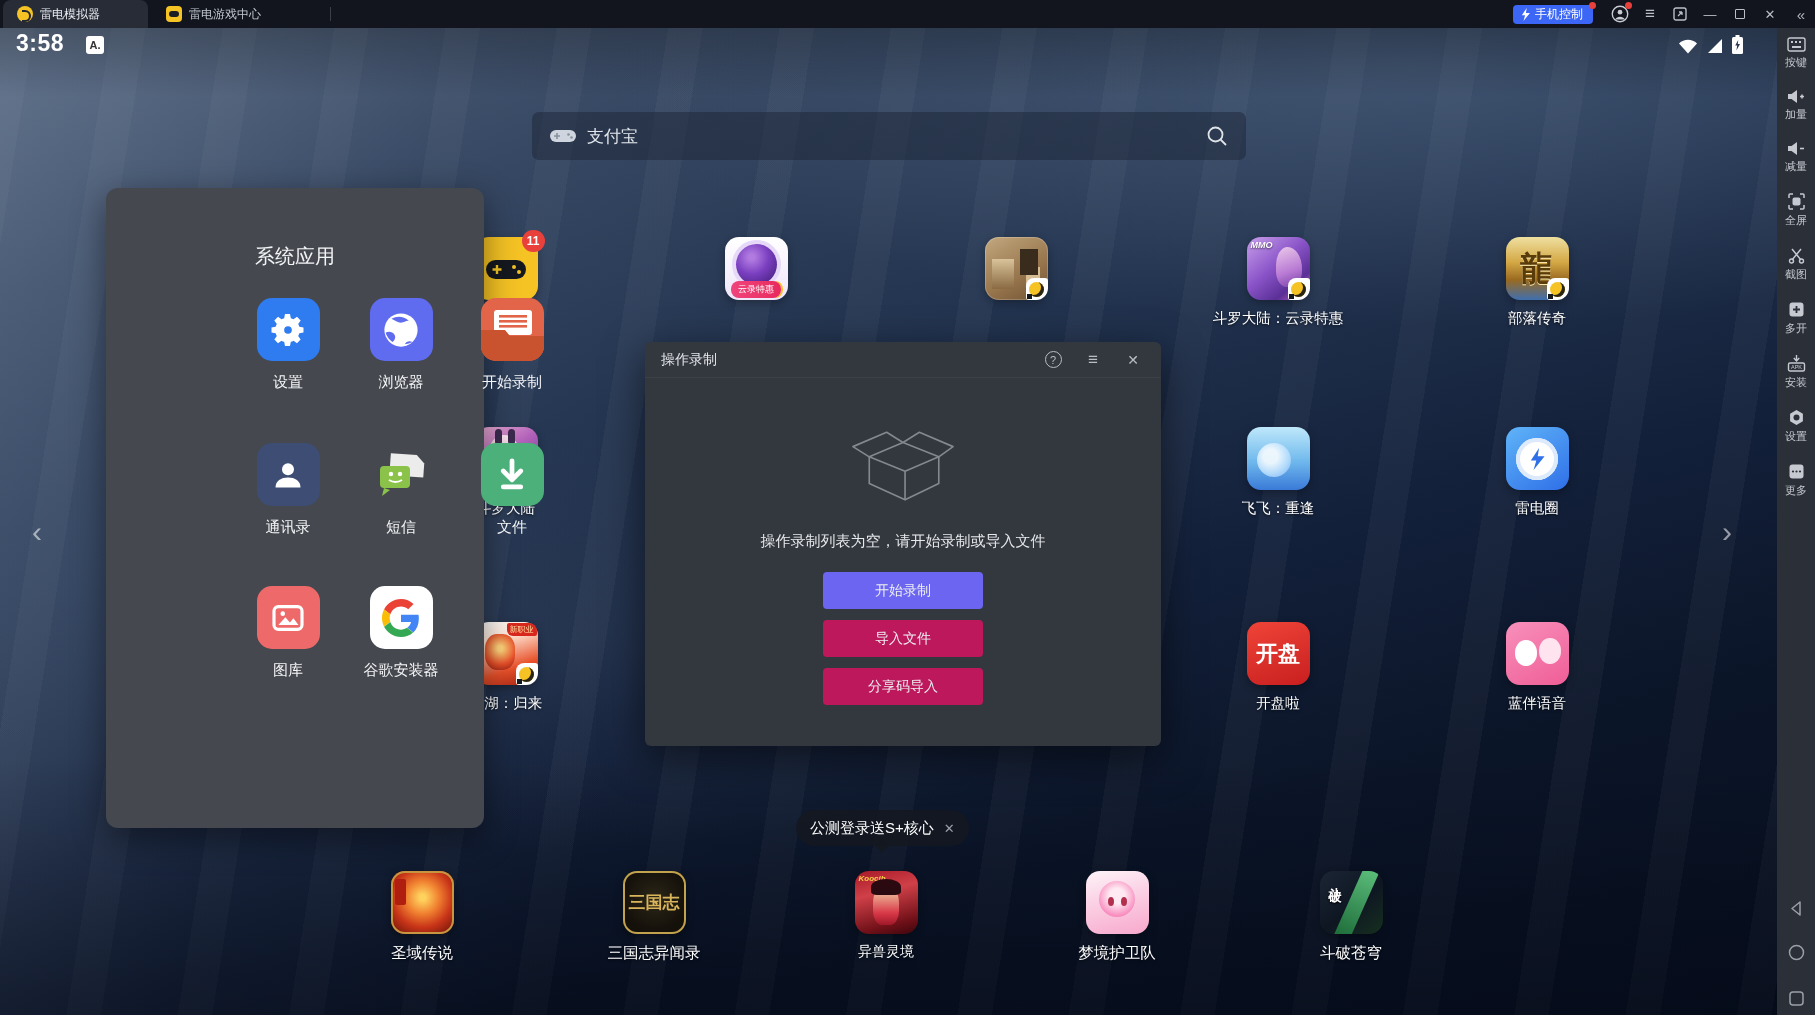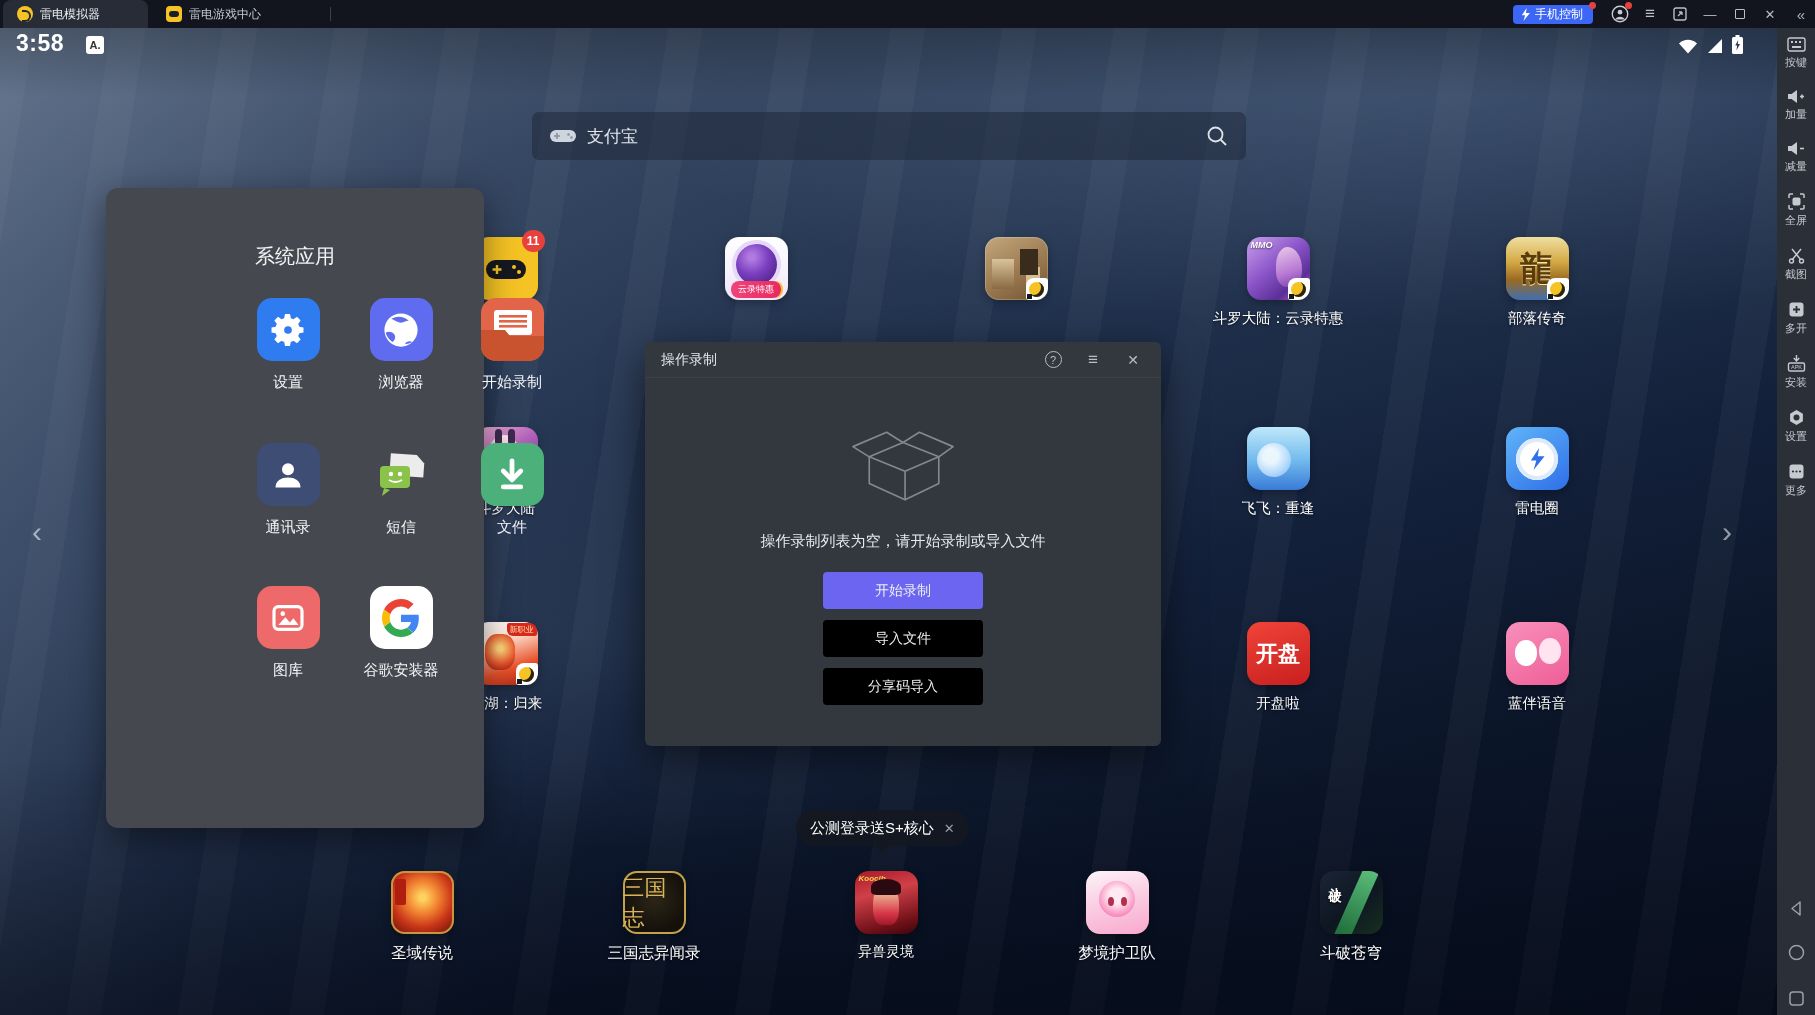--- a/index.html
+++ b/index.html
@@ -111,21 +111,21 @@
   .ic-lanban { background:linear-gradient(150deg,#f890bc,#ef5e96); }
   .ic-lanban::before { content:""; position:absolute; left:9px; top:18px; width:22px; height:26px; border-radius:48%;
     background:#fff; box-shadow:24px -2px 0 #ffe3ee; }
   
   .ic-shengyu { background:radial-gradient(circle at 50% 42%, #ffd25e 6%, #f08030 34%, #c83418 62%, #5e0f08 100%);
     box-shadow:inset 0 0 0 2px #c89540, 0 3px 8px rgba(0,0,0,.4); }
   .ic-shengyu::before { content:""; position:absolute; left:4px; top:8px; width:11px; height:26px; border-radius:2px;
     background:#b01e10; }
   .ic-sanguo { background:radial-gradient(circle at 50% 45%, #2c2618 0%, #14100a 70%); display:flex; align-items:center;
     justify-content:center; box-shadow:inset 0 0 0 2px #c2a24c, 0 3px 8px rgba(0,0,0,.4); }
-  .ic-sanguo .glyph { color:#d8b45a; font-size:22px; font-weight:normal; }
+  .ic-sanguo .glyph { color:#d8b45a; font-size:17px; font-weight:bold; }
   .ic-yishou { background:linear-gradient(165deg,#a81a28 0%,#d04048 35%,#701018 80%,#3c060c 100%); }
   .ic-yishou::before { content:""; position:absolute; left:18px; top:14px; width:26px; height:40px; border-radius:45% 45% 35% 35%;
     background:linear-gradient(180deg,#f6cab2 0%,#e89c86 30%,#d83848 70%,#a01828 100%); }
   .ic-yishou::after { content:""; position:absolute; left:16px; top:8px; width:30px; height:16px; border-radius:50% 50% 20% 20%;
     background:#2a0a10; }
   .ic-mengjing { background:linear-gradient(165deg,#fdf4f8 0%,#fbd3e6 40%,#f8a8cc 100%); }
   .ic-mengjing::before { content:""; position:absolute; left:13px; top:10px; width:36px; height:36px; border-radius:50%;
     background:radial-gradient(circle at 50% 42%, #ffe9f2 28%, #f890c0 70%, #ef6aa8 100%); }
   .ic-mengjing::after { content:""; position:absolute; left:22px; top:26px; width:6px; height:9px; border-radius:50%;
     background:#b2304e; box-shadow:13px 0 0 #b2304e; }
@@ -156,21 +156,21 @@
     box-shadow:0 12px 40px rgba(0,0,0,.55); z-index:20;margin-top:32px; }
   .dlg-titlebar { position:absolute; left:0; top:0; width:100%; height:36px; display:flex; align-items:center;
     padding:0 16px; border-bottom:1px solid rgba(255,255,255,.05); }
   .dlg-title { color:#e4e6ea; font-size:14px; flex:1; }
   .dlg-ico { width:24px; height:24px; display:flex; align-items:center; justify-content:center; color:#b9bdc4;
     font-size:14px; margin-left:16px; }
   .dlg-help { width:17px; height:17px; border:1.4px solid #b9bdc4; border-radius:50%; font-size:11px;
     display:flex; align-items:center; justify-content:center; }
   .dlg-box { position:absolute; left:198px; top:76px; }
   .dlg-msg { position:absolute; left:0; top:190px; width:100%; text-align:center; color:#e6e8eb; font-size:15px; }
-  .dlg-btn { position:absolute; left:178px; width:160px; height:37px; border-radius:4px; background:#000000;
+  .dlg-btn { position:absolute; left:178px; width:160px; height:37px; border-radius:4px; background:#be185d;
     color:#eceef1; font-size:14px; display:flex; align-items:center; justify-content:center; cursor:pointer; }
   .dlg-btn.primary { background:#6b65f1; }
 
   
   .tooltip { position:absolute; left:796px; top:782px; height:36px; padding:0 14px; background:rgba(20,24,33,.92);
     border-radius:18px; display:flex; align-items:center; gap:10px; color:#fff; font-size:15px; z-index:5; }
   .tooltip::after { content:""; position:absolute; left:50%; bottom:-5px; width:10px; height:10px; background:rgba(20,24,33,.92);
     transform:translateX(-50%) rotate(45deg); }
   .tooltip .tclose { color:#9aa0a8; font-size:13px; cursor:pointer; }
 

